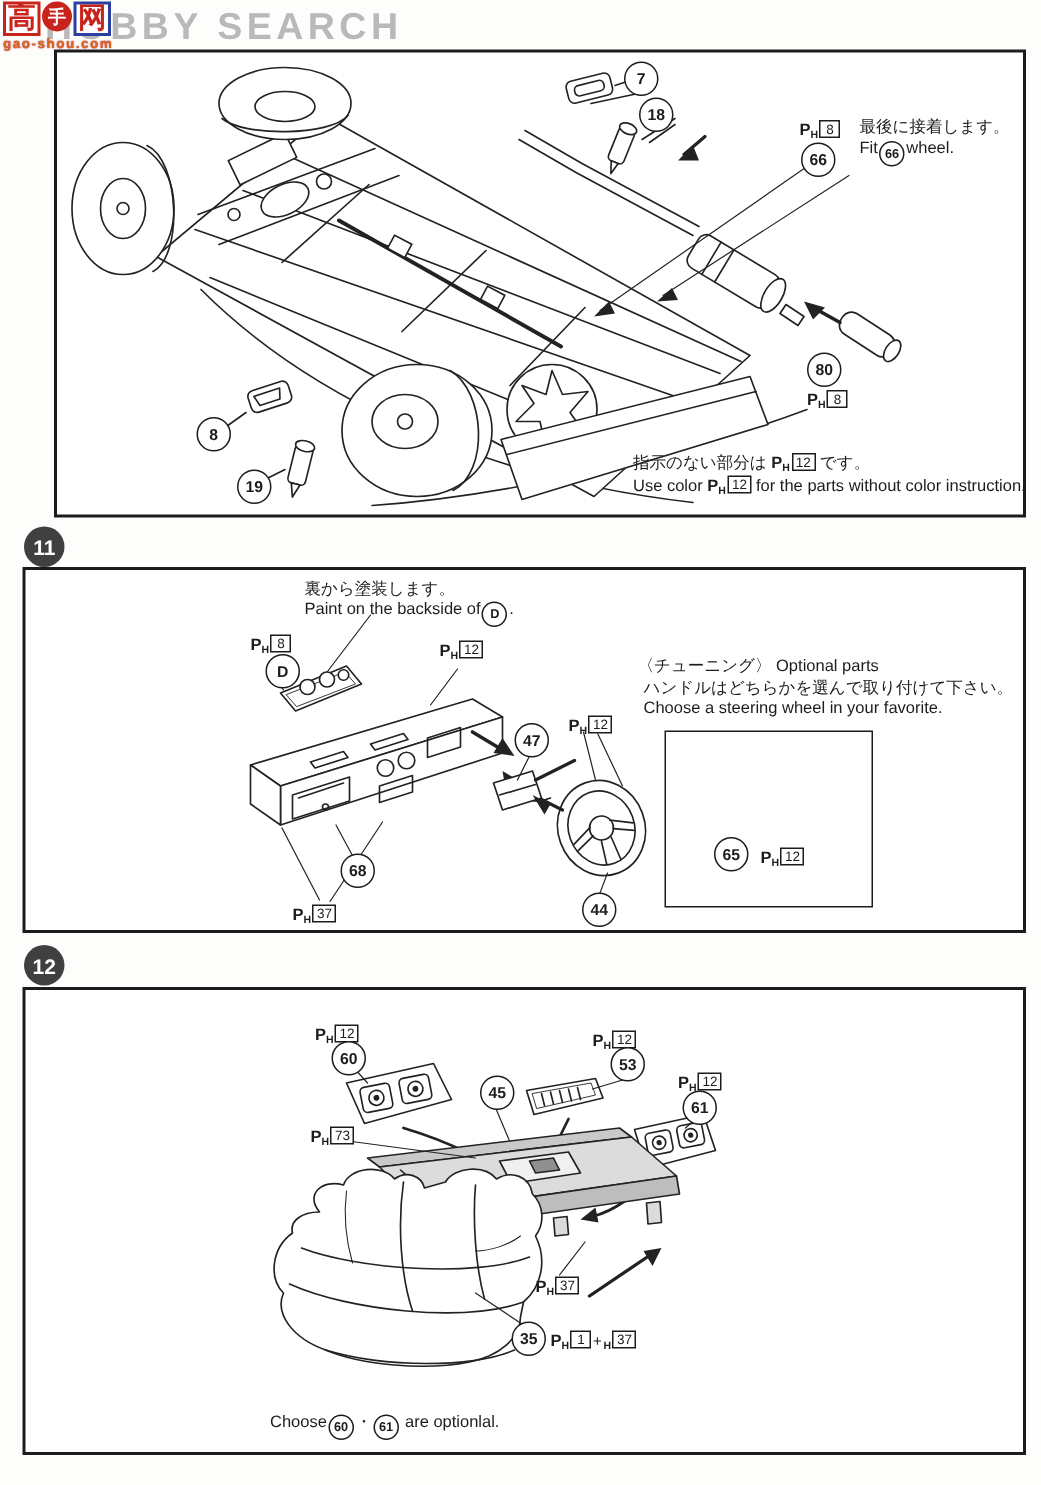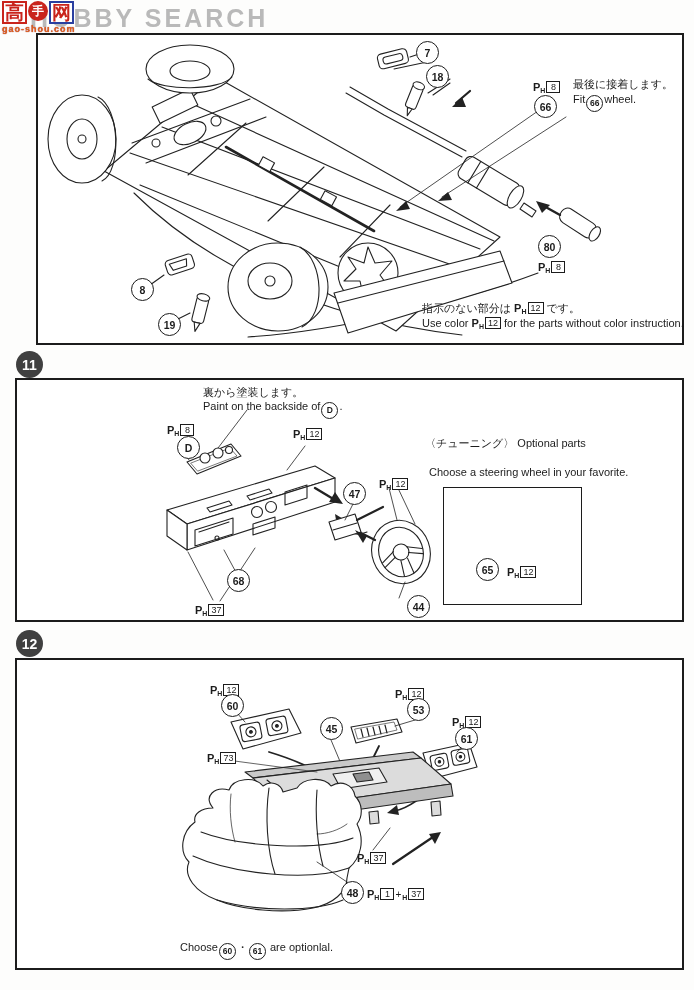--- a/index.html
+++ b/index.html
@@ -225,23 +225,24 @@
     </svg>
 
     <div class="note" style="left:186px;top:5px;text-align:right;">裏から塗装します。</div>
     <div class="note" style="left:186px;top:20px;"><span>Paint on the backside of</span><span class="co inline">D</span><span>.</span></div>
     <span class="ph" style="left:150px;top:40px;"><span class="pp">P</span><span class="psub">H</span><span class="pbox">8</span></span>
     <span class="co" style="left:160px;top:56px;">D</span>
     <span class="ph" style="left:276px;top:44px;"><span class="pp">P</span><span class="psub">H</span><span class="pbox">12</span></span>
     <span class="co" style="left:210px;top:189px;">68</span>
     <span class="co" style="left:326px;top:102px;">47</span>
     <span class="ph" style="left:362px;top:94px;"><span class="pp">P</span><span class="psub">H</span><span class="pbox">12</span></span>
-    <span class="co" style="left:371px;top:215px;margin-left:19px;">44</span>
+    <span class="co" style="left:371px;top:215px;">44</span>
     <span class="ph" style="left:178px;top:220px;"><span class="pp">P</span><span class="psub">H</span><span class="pbox">37</span></span>
     <div class="note" style="left:408px;top:56px;"><span>〈チューニング〉</span> <span>Optional parts</span></div>
+    <div class="note" style="left:412px;top:71px;">ハンドルはどちらかを選んで取り付けて下さい。</div>
     <div class="note" style="left:412px;top:86px;">Choose a steering wheel in your favorite.</div>
     <div class="optbox" style="left:426px;top:107px;width:137px;height:116px;"></div>
     <span class="co" style="left:459px;top:178px;">65</span>
     <span class="ph" style="left:490px;top:182px;"><span class="pp">P</span><span class="psub">H</span><span class="pbox">12</span></span>
   </div>
 
   <div class="stepnum" style="left:16px;top:630px;">12</div>
 
   <div class="panel" style="left:15px;top:658px;width:665px;height:308px;">
     <svg width="665" height="308" viewBox="0 0 665 308">
@@ -322,18 +323,18 @@
 
     <span class="ph" style="left:193px;top:20px;"><span class="pp">P</span><span class="psub">H</span><span class="pbox">12</span></span>
     <span class="co" style="left:204px;top:34px;">60</span>
     <span class="co" style="left:303px;top:57px;">45</span>
     <span class="ph" style="left:378px;top:24px;"><span class="pp">P</span><span class="psub">H</span><span class="pbox">12</span></span>
     <span class="co" style="left:390px;top:38px;">53</span>
     <span class="ph" style="left:435px;top:52px;"><span class="pp">P</span><span class="psub">H</span><span class="pbox">12</span></span>
     <span class="co" style="left:438px;top:67px;">61</span>
     <span class="ph" style="left:190px;top:88px;"><span class="pp">P</span><span class="psub">H</span><span class="pbox">73</span></span>
     <span class="ph" style="left:340px;top:188px;"><span class="pp">P</span><span class="psub">H</span><span class="pbox">37</span></span>
-    <span class="co" style="left:324px;top:221px;">48</span>
+    <span class="co" style="left:324px;top:221px;">35</span>
     <span class="ph" style="left:350px;top:224px;"><span class="pp">P</span><span class="psub">H</span><span class="pbox">1</span><span class="plus">+</span><span class="psub">H</span><span class="pbox">37</span></span>
     <div class="note" style="left:163px;top:280px;"><span>Choose</span><span class="co inline">60</span><span>・</span><span class="co inline">61</span> <span>are optionlal.</span></div>
   </div>
 
 </div>
 
 </body></html>

